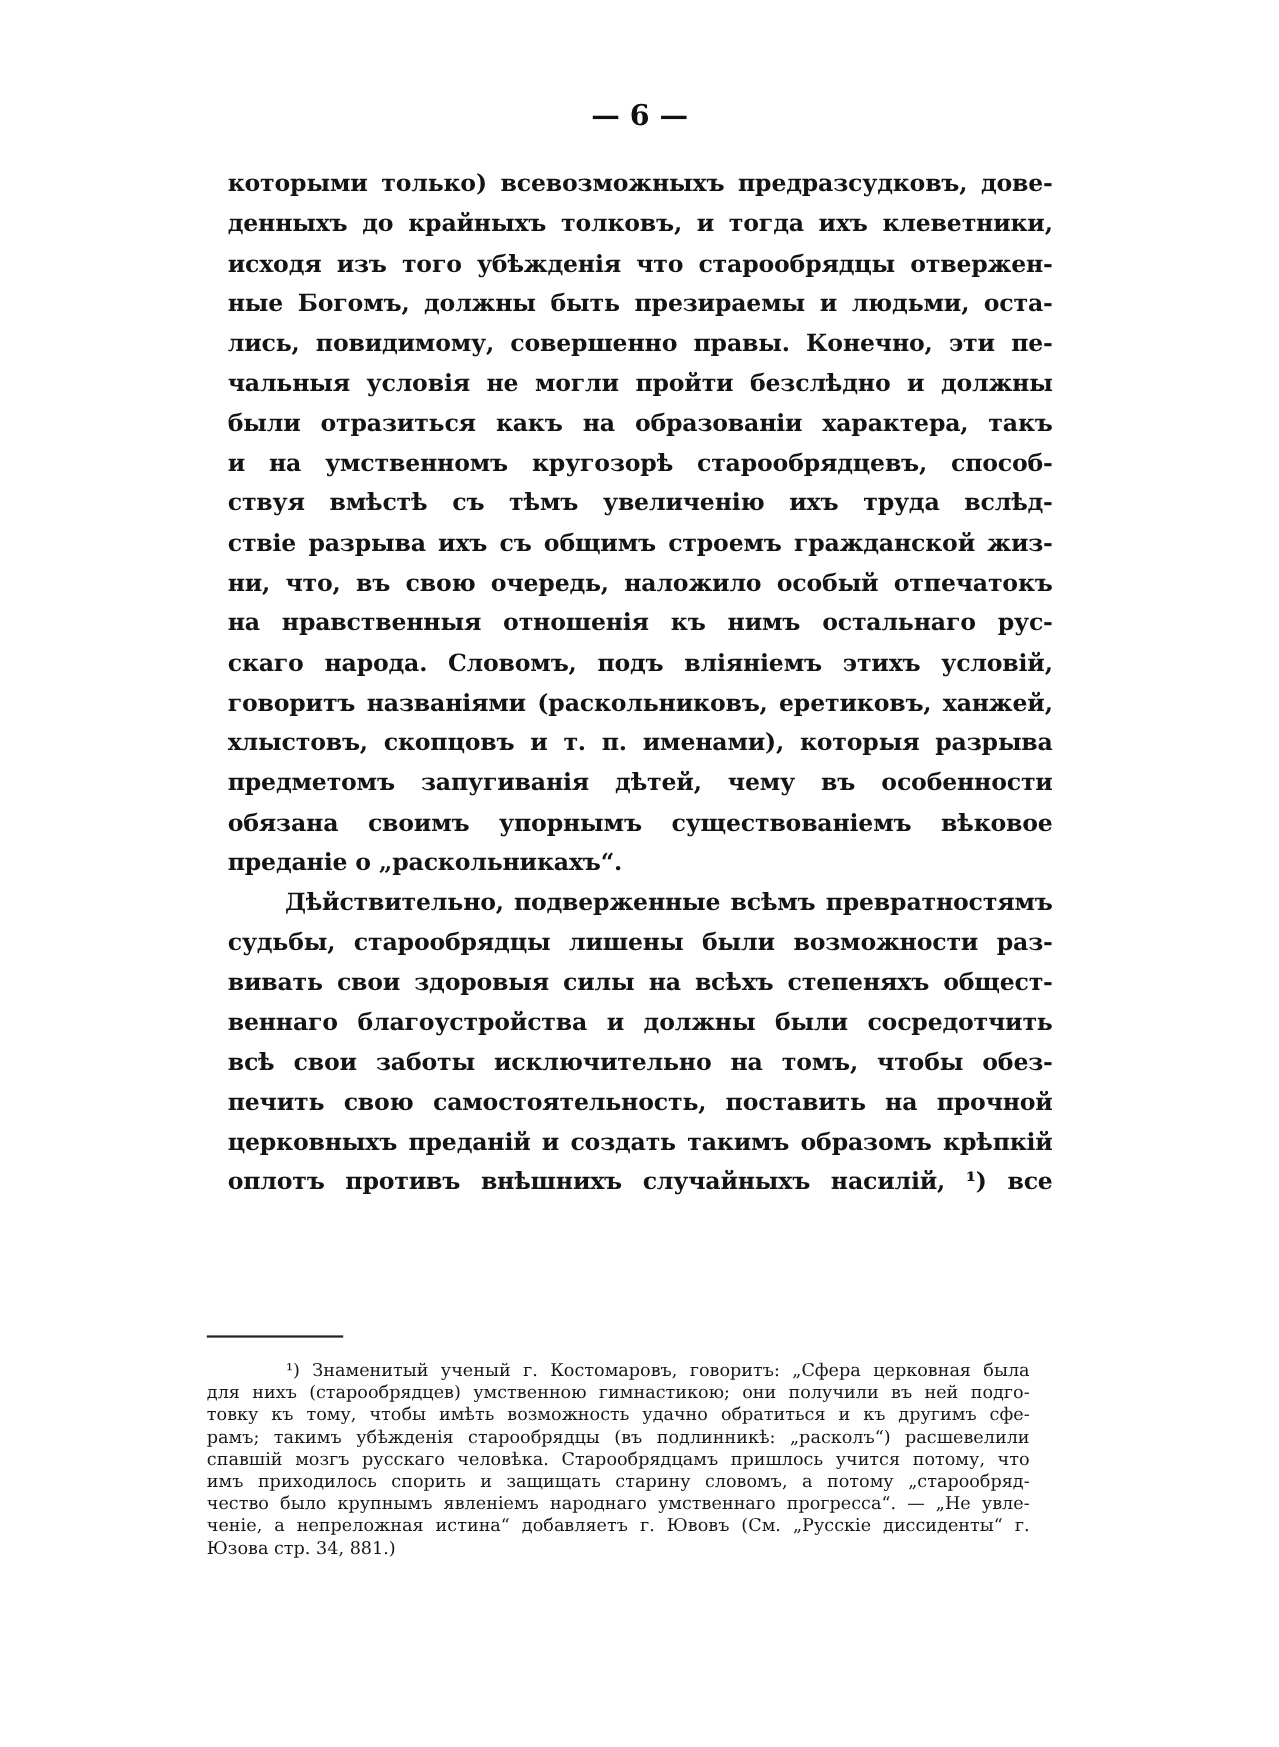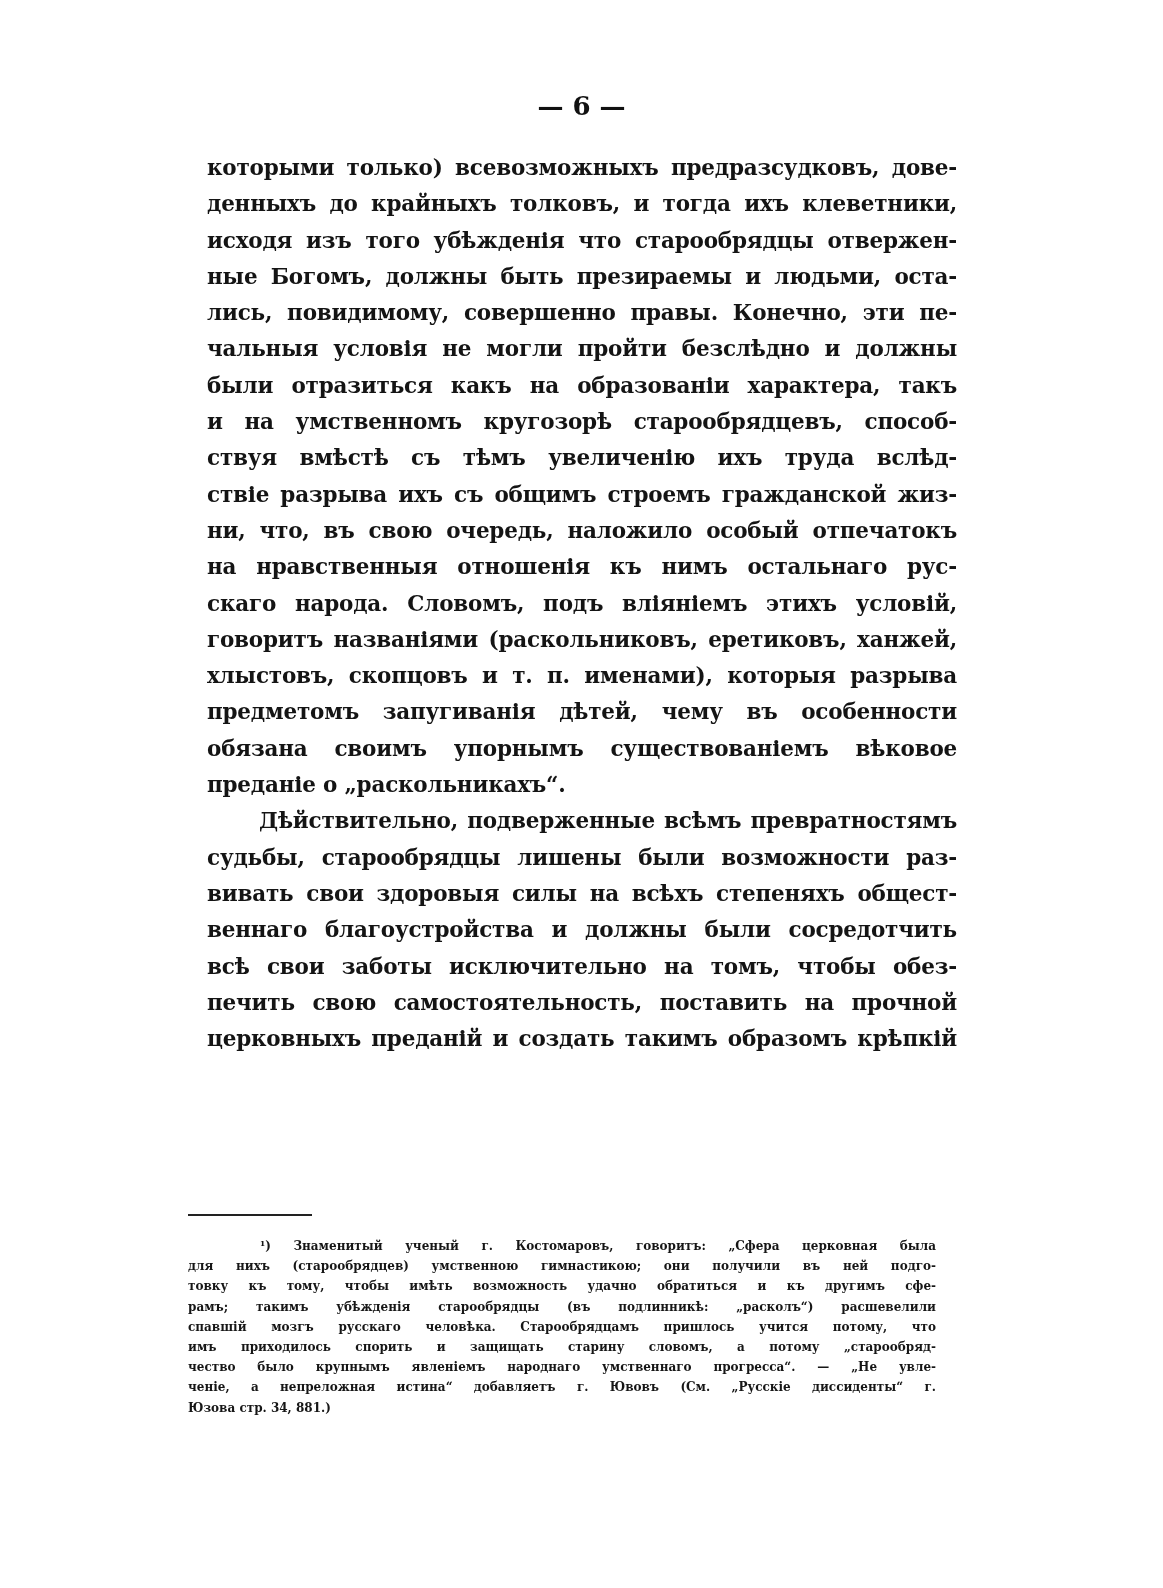--- a/index.html
+++ b/index.html
@@ -7,21 +7,21 @@
   .page { position: absolute; left: 0; top: 0; width: 1163px; height: 1588px; background: #ffffff; color: #111; }
   .page-number { position: absolute; left: 0; width: 1163px; top: 88px; text-align: center;
     font-family: "DejaVu Serif", serif; font-size: 26px; line-height: 36px; font-weight: bold; color: #111; }
   .body-text { position: absolute; left: 186px; top: 150px; width: 750px;
     font-family: "DejaVu Serif", serif; font-size: 21.5px; font-weight: bold; color: #141414; letter-spacing: -0.2px; margin-left: 21px; }
   .line { height: 36.3px; line-height: 36.3px; white-space: nowrap; text-align: justify; text-align-last: justify; overflow: hidden; }
   .line.last { text-align-last: left; }
   .line.indent { padding-left: 52px; }
   .rule { position: absolute; left: 188px; top: 1214px; width: 124px; height: 2px; background: #222; }
   .footnote { position: absolute; left: 188px; top: 1236px; width: 748px;
-    font-family: "DejaVu Serif", serif; font-size: 12px; font-weight: bold; color: #161616; }
+    font-family: "DejaVu Serif", serif; font-size: 16px; font-weight: normal; color: #161616; }
   .fline { height: 20.2px; line-height: 20.2px; white-space: nowrap; text-align: justify; text-align-last: justify; overflow: hidden; }
   .fline.indent { padding-left: 72px; }
   .fline.last { text-align-last: left; }
 </style>
 </head>
 <body>
 
 <div class="page">
   <div class="page-number">— 6 —</div>
 
@@ -44,20 +44,21 @@
     <div class="line">предметомъ запугиванія дѣтей, чему въ особенности</div>
     <div class="line">обязана своимъ упорнымъ существованіемъ вѣковое</div>
     <div class="line last">преданіе о „раскольникахъ“.</div>
     <div class="line indent">Дѣйствительно, подверженные всѣмъ превратностямъ</div>
     <div class="line">судьбы, старообрядцы лишены были возможности раз-</div>
     <div class="line">вивать свои здоровыя силы на всѣхъ степеняхъ общест-</div>
     <div class="line">веннаго благоустройства и должны были сосредотчить</div>
     <div class="line">всѣ свои заботы исключительно на томъ, чтобы обез-</div>
     <div class="line">печить свою самостоятельность, поставить на прочной</div>
     <div class="line">церковныхъ преданій и создать такимъ образомъ крѣпкій</div>
+    <div class="line">оплотъ противъ внѣшнихъ случайныхъ насилій, ¹) все</div>
   </div>
 
   <div class="rule"></div>
 
   <div class="footnote">
     <div class="fline indent">¹) Знаменитый ученый г. Костомаровъ, говоритъ: „Сфера церковная была</div>
     <div class="fline">для нихъ (старообрядцев) умственною гимнастикою; они получили въ ней подго-</div>
     <div class="fline">товку къ тому, чтобы имѣть возможность удачно обратиться и къ другимъ сфе-</div>
     <div class="fline">рамъ; такимъ убѣжденія старообрядцы (въ подлинникѣ: „расколъ“) расшевелили</div>
     <div class="fline">спавшій мозгъ русскаго человѣка. Старообрядцамъ пришлось учится потому, что</div>

